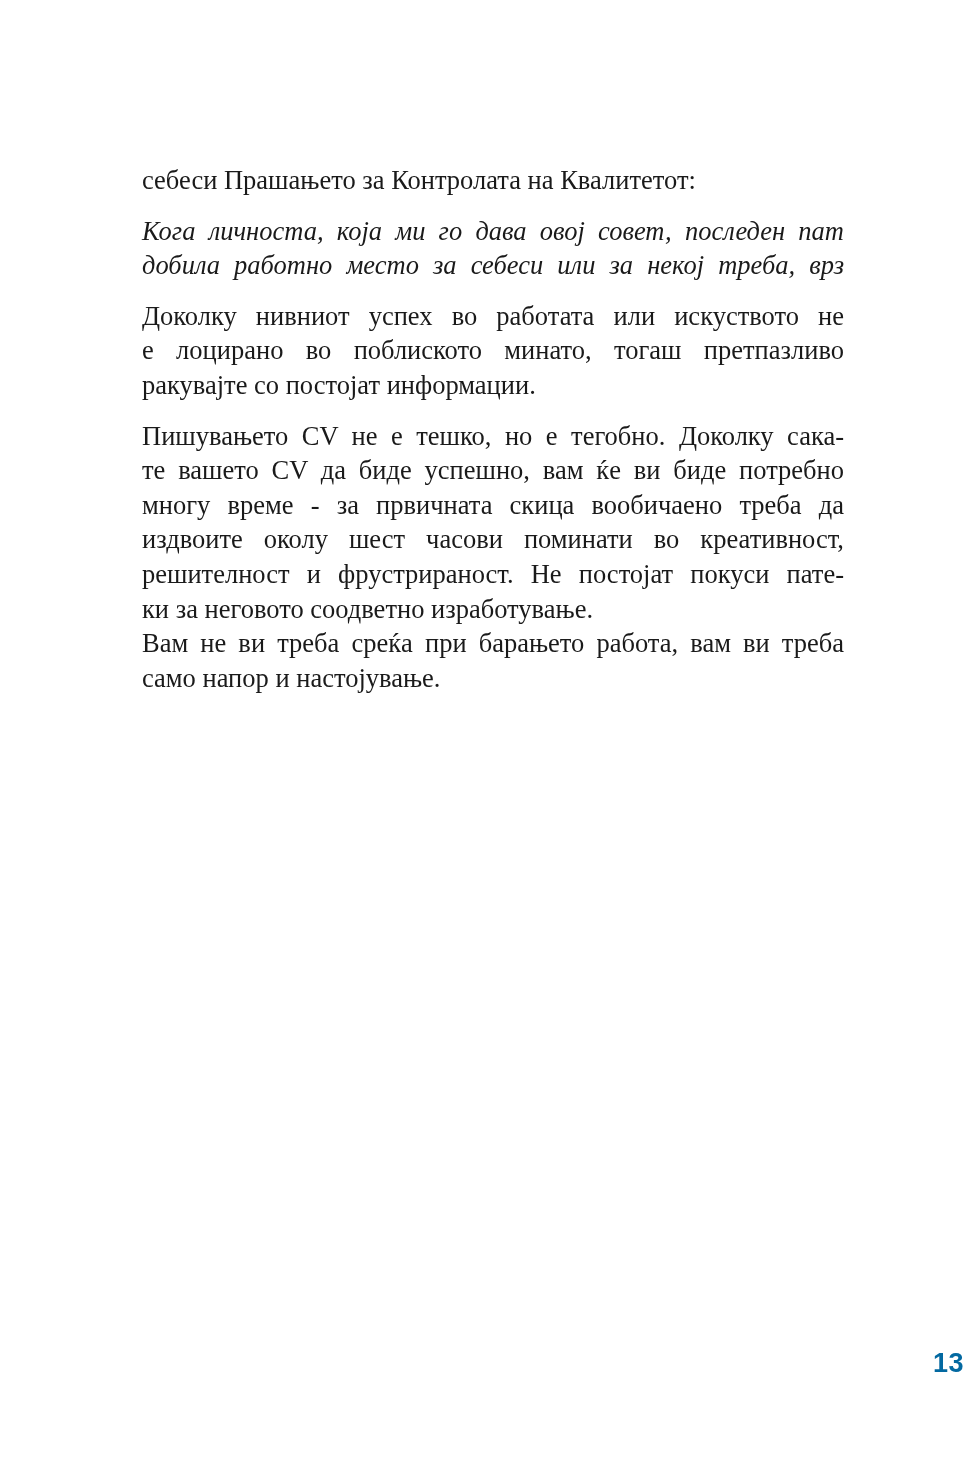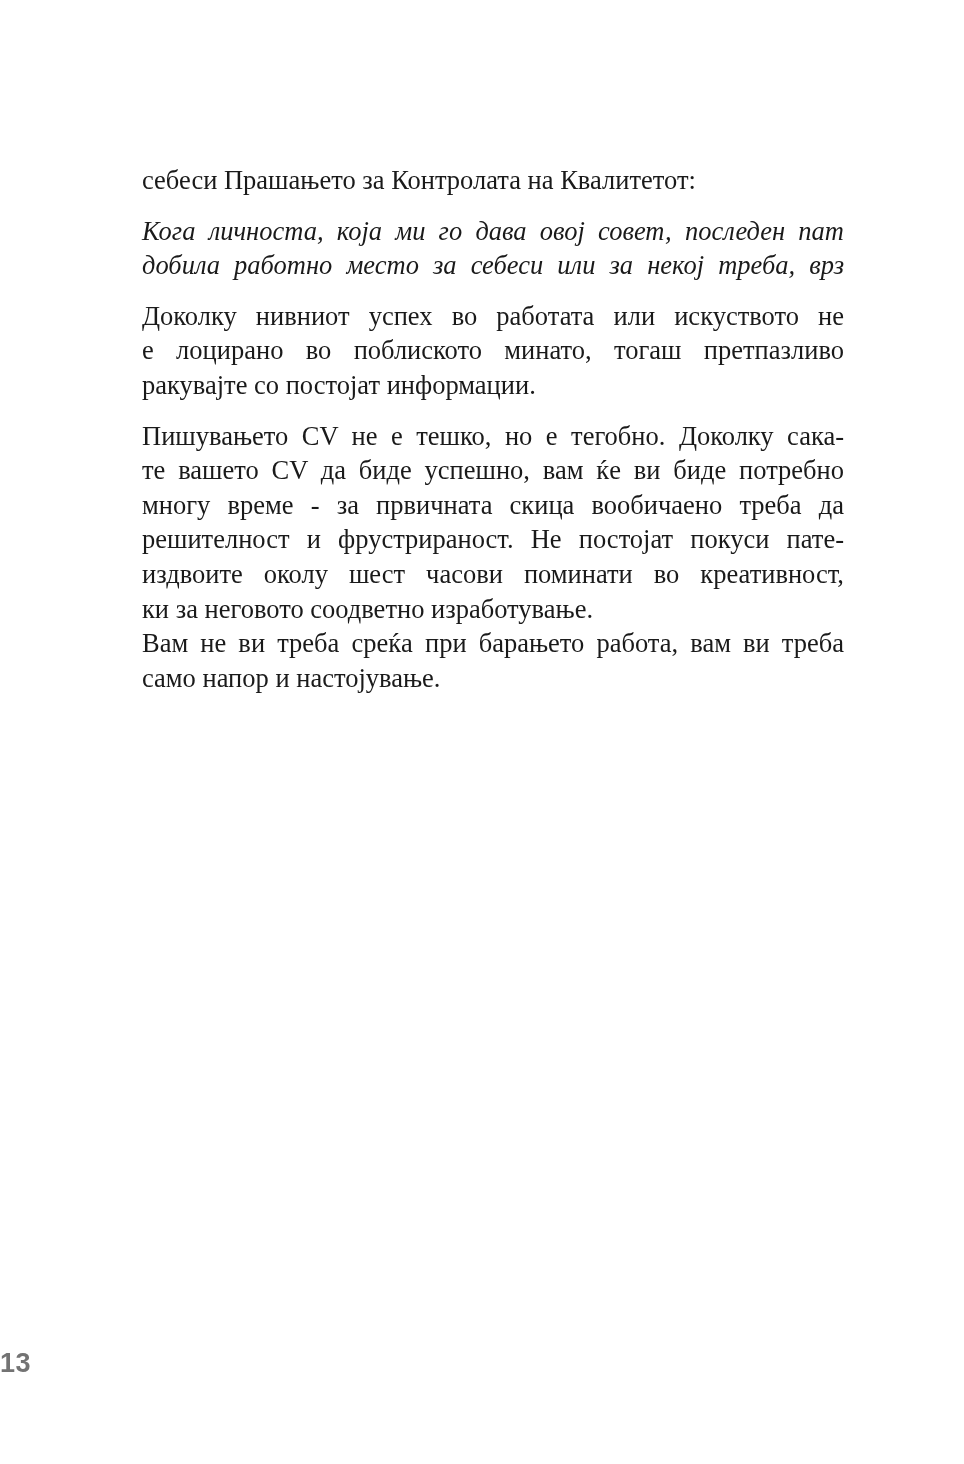--- a/index.html
+++ b/index.html
@@ -58,25 +58,25 @@
   .line.last {
     text-align: left;
     text-align-last: left;
   }
 
   .page-number {
     position: absolute;
     left: 0;
     top: 1348px;
     width: 964px;
-    text-align: left;
+    text-align: right;
     font-family: "Liberation Sans", "DejaVu Sans", sans-serif;
     font-weight: bold;
     font-size: 27px;
-    color: #737373;
+    color: #0369a1;
     letter-spacing: 0.5px;
   }
 </style>
 </head>
 <body>
 
 <div class="page">
 
   <div class="text-column">
 
@@ -92,22 +92,22 @@
     <p class="para gap-normal">
       <span class="line">Доколку нивниот успех во работата или искуството не</span>
       <span class="line">е лоцирано во поблиското минато, тогаш претпазливо</span>
       <span class="line last">ракувајте со постојат информации.</span>
     </p>
 
     <p class="para gap-normal">
       <span class="line">Пишувањето CV не е тешко, но е тегобно. Доколку сака-</span>
       <span class="line">те вашето CV да биде успешно, вам ќе ви биде потребно</span>
       <span class="line">многу време - за првичната скица вообичаено треба да</span>
+      <span class="line">издвоите околу шест часови поминати во креативност,</span>
       <span class="line">решителност и фрустрираност. Не постојат покуси пате-</span>
-      <span class="line">издвоите околу шест часови поминати во креативност,</span>
       <span class="line last">ки за неговото соодветно изработување.</span>
     </p>
 
     <p class="para gap-none">
       <span class="line">Вам не ви треба среќа при барањето работа, вам ви треба</span>
       <span class="line last">само напор и настојување.</span>
     </p>
 
   </div>
 

